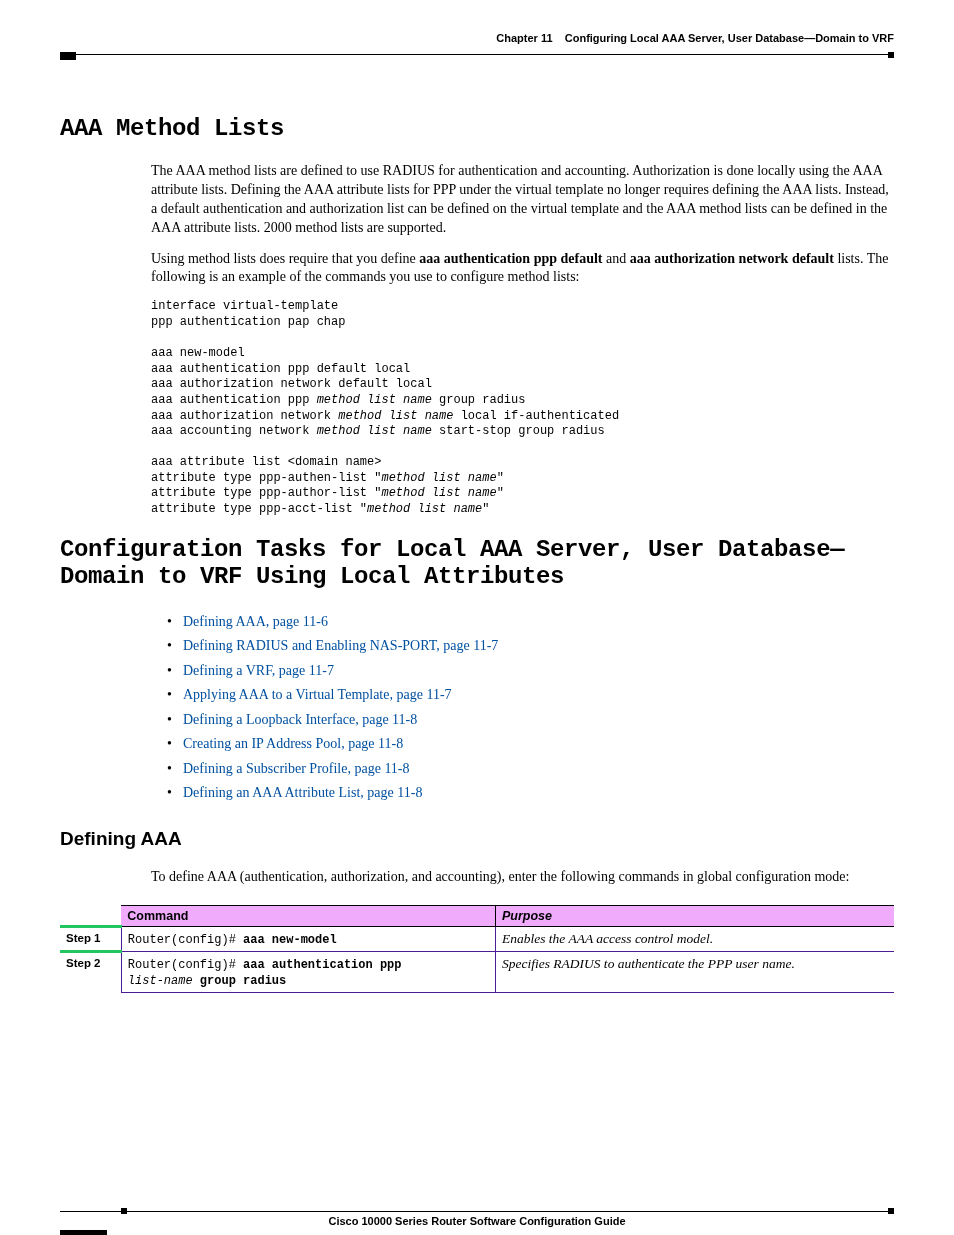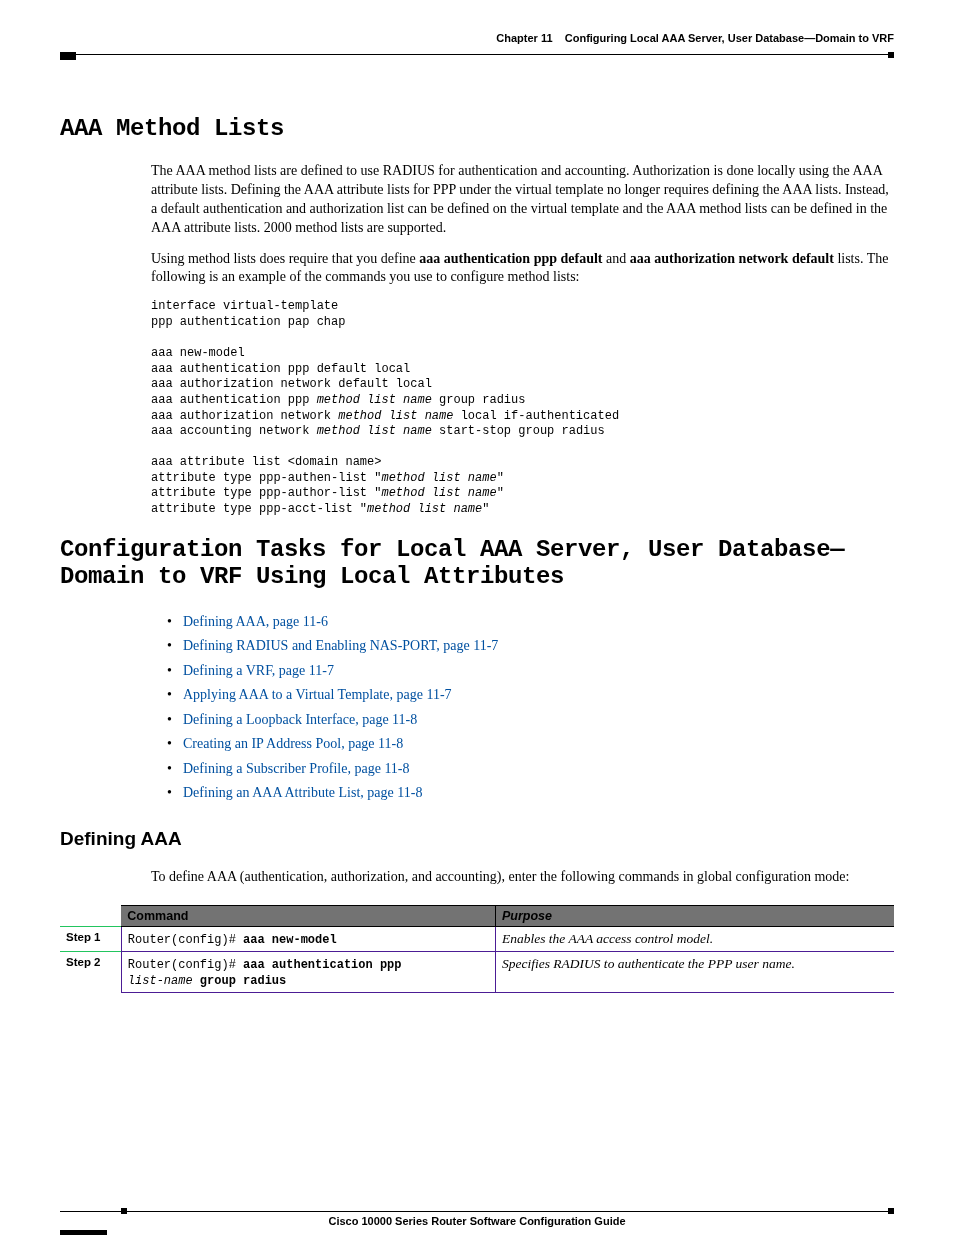--- a/index.html
+++ b/index.html
@@ -13,26 +13,26 @@
 h2 { font-family: Arial, Helvetica, sans-serif; font-weight: bold; font-size: 19px; margin: 0 0 18px 0; color: #000; }
 .body-col { margin-left: 91px; }
 p { font-size: 14px; line-height: 1.35; margin: 0 0 12px 0; }
 pre { font-family: "Courier New", monospace; font-size: 12px; line-height: 1.3; margin: 6px 0 18px 0; white-space: pre; }
 pre .it { font-style: italic; }
 ul.bullets { list-style: none; padding: 0; margin: 8px 0 22px 16px; }
 ul.bullets li { position: relative; padding-left: 16px; font-size: 14px; line-height: 1.75; }
 ul.bullets li::before { content: "•"; position: absolute; left: 0; top: 0; }
 ul.bullets li a { color: #0050a0; text-decoration: none; }
 table.cmd { border-collapse: collapse; width: 100%; margin-top: 18px; font-size: 13.5px; }
-table.cmd th { font-family: Arial, Helvetica, sans-serif; font-weight: bold; font-size: 12.5px; text-align: left; border: 1px solid #000; padding: 3px 6px; background: #737373; border-left: none; }
+table.cmd th { font-family: Arial, Helvetica, sans-serif; font-weight: bold; font-size: 12.5px; text-align: left; border: 1px solid #000; padding: 3px 6px; background: #f0abfc; border-left: none; }
 table.cmd th:first-child, table.cmd td:first-child { border-left: none; }
 table.cmd th:last-child, table.cmd td:last-child { border-right: none; font-style: italic; }
 table.cmd th.step { border: none; background: none; }
 table.cmd td { border: 1px solid #4c1d95; padding: 4px 6px; vertical-align: top; }
-table.cmd td.step-cell { font-family: Arial, Helvetica, sans-serif; font-weight: bold; font-size: 11.5px; border-left: none; border-right: none; border-top: 1px solid #22c55e; border-bottom: none; white-space: nowrap; }
+table.cmd td.step-cell { font-family: Arial, Helvetica, sans-serif; font-weight: bold; font-size: 11.5px; border-left: none; border-right: none; border-top: 3px solid #22c55e; border-bottom: none; white-space: nowrap; }
 .cmd-code { font-family: "Courier New", monospace; font-size: 12px; }
 .cmd-code .b { font-weight: bold; }
 .cmd-code .i { font-style: italic; text-align: right; }
 .ftr { position: absolute; bottom: 8px; left: 60px; right: 60px; }
 .ftr-line { border-top: 1px solid #000; position: relative; }
 .ftr-title { font-family: Arial, Helvetica, sans-serif; font-weight: bold; font-size: 11px; text-align: center; padding-top: 3px; }
 .ftr-badge { position: absolute; left: 0; top: 18px; background: #000; color: #fff; font-family: Arial, Helvetica, sans-serif; font-weight: bold; font-size: 12px; padding: 4px 12px; }
 .ftr-right { position: absolute; right: 0; top: 22px; font-family: Arial, Helvetica, sans-serif; font-weight: bold; font-size: 11px; }
 .ftr-cap-l { position: absolute; top: -4px; left: 61px; width: 6px; height: 6px; background: #000; }
 .ftr-cap-r { position: absolute; top: -4px; right: 0; width: 6px; height: 6px; background: #000; }

